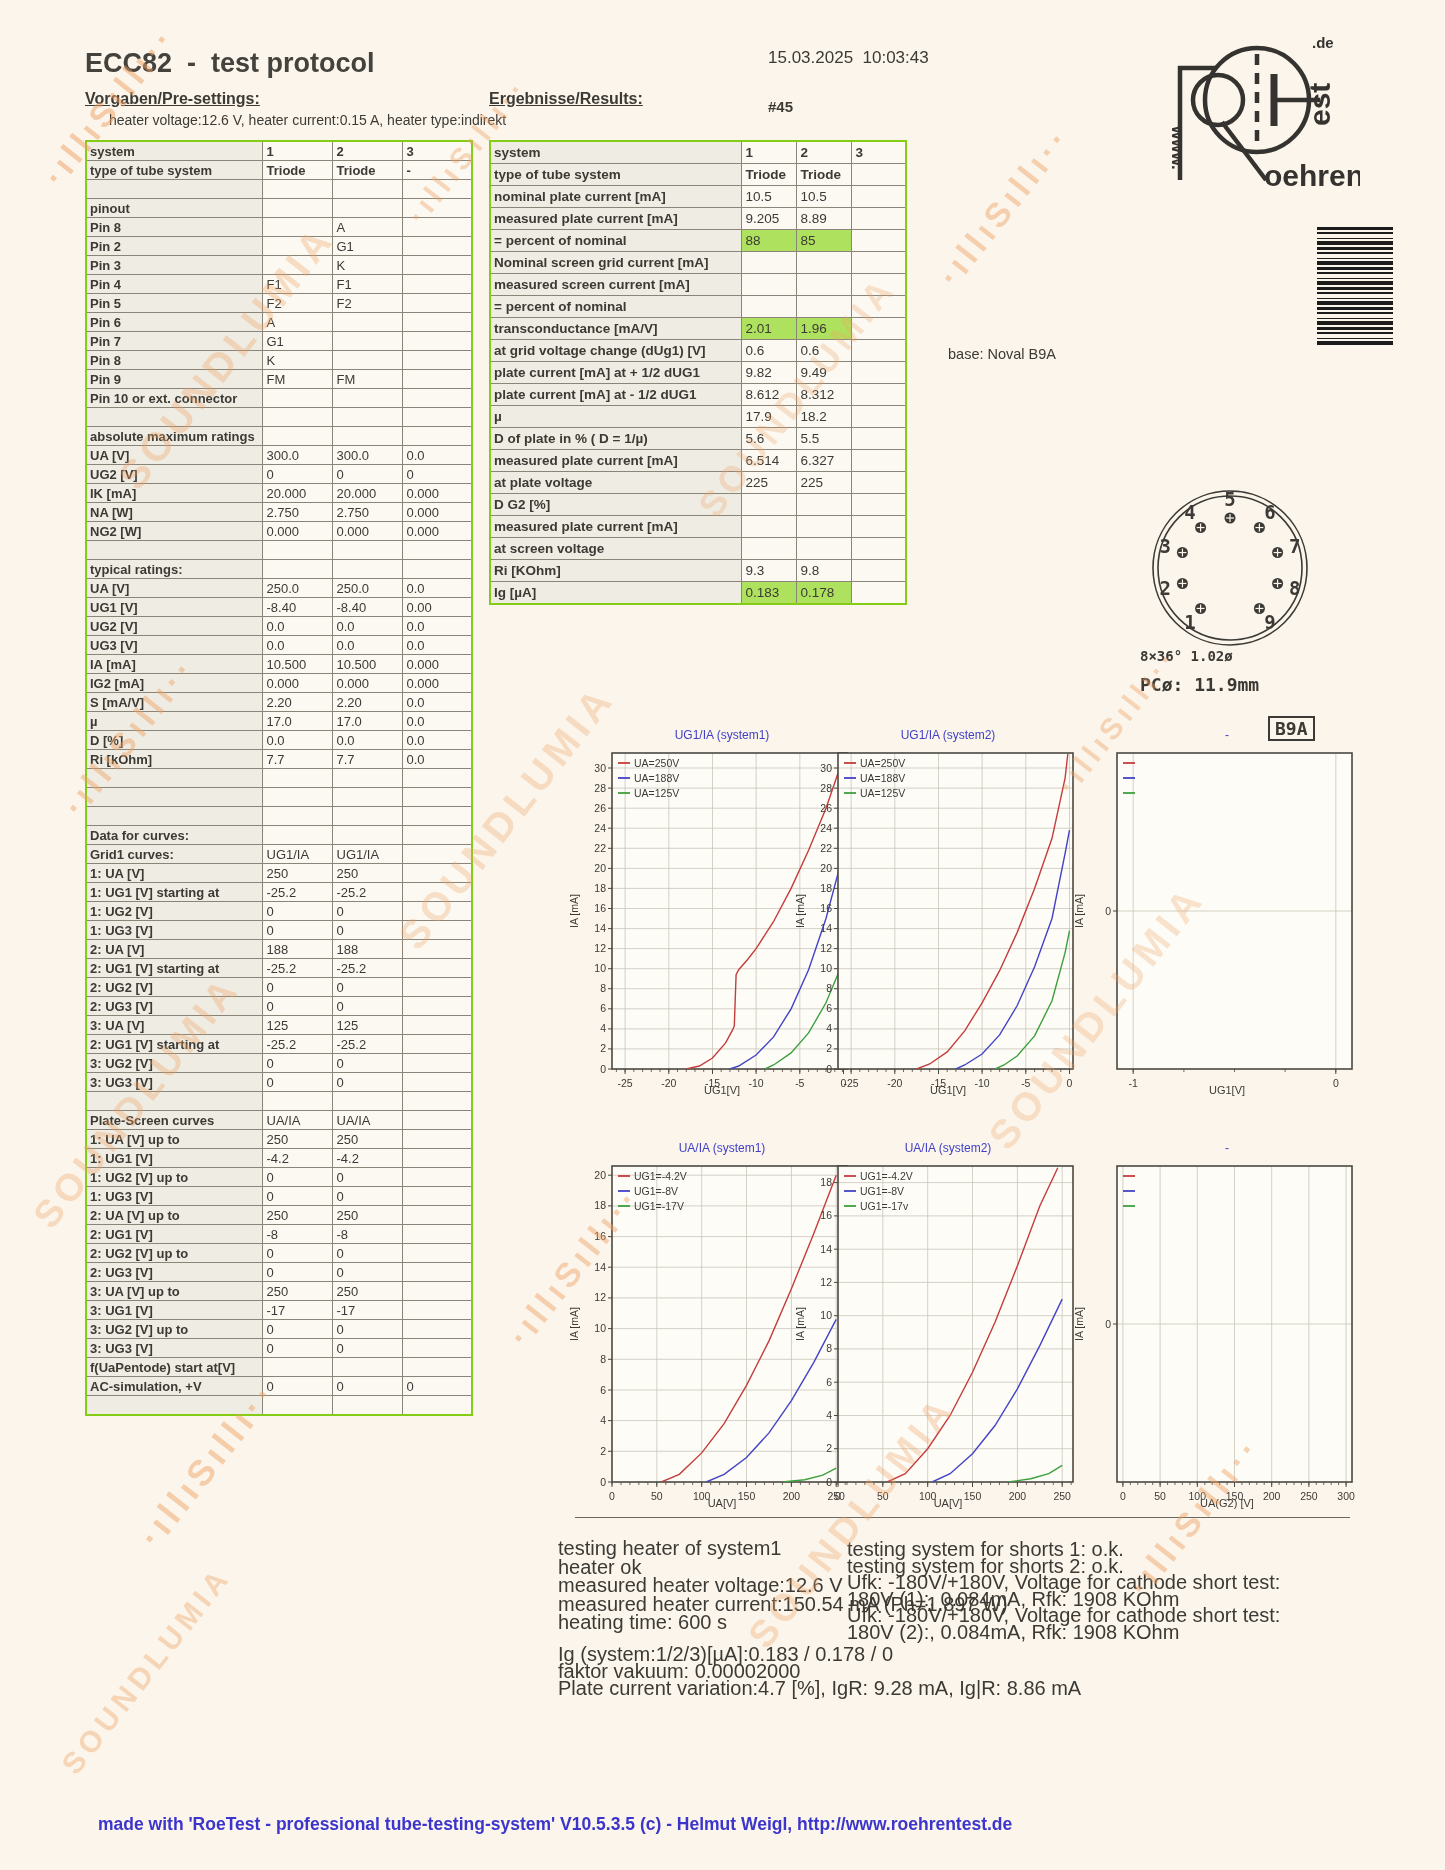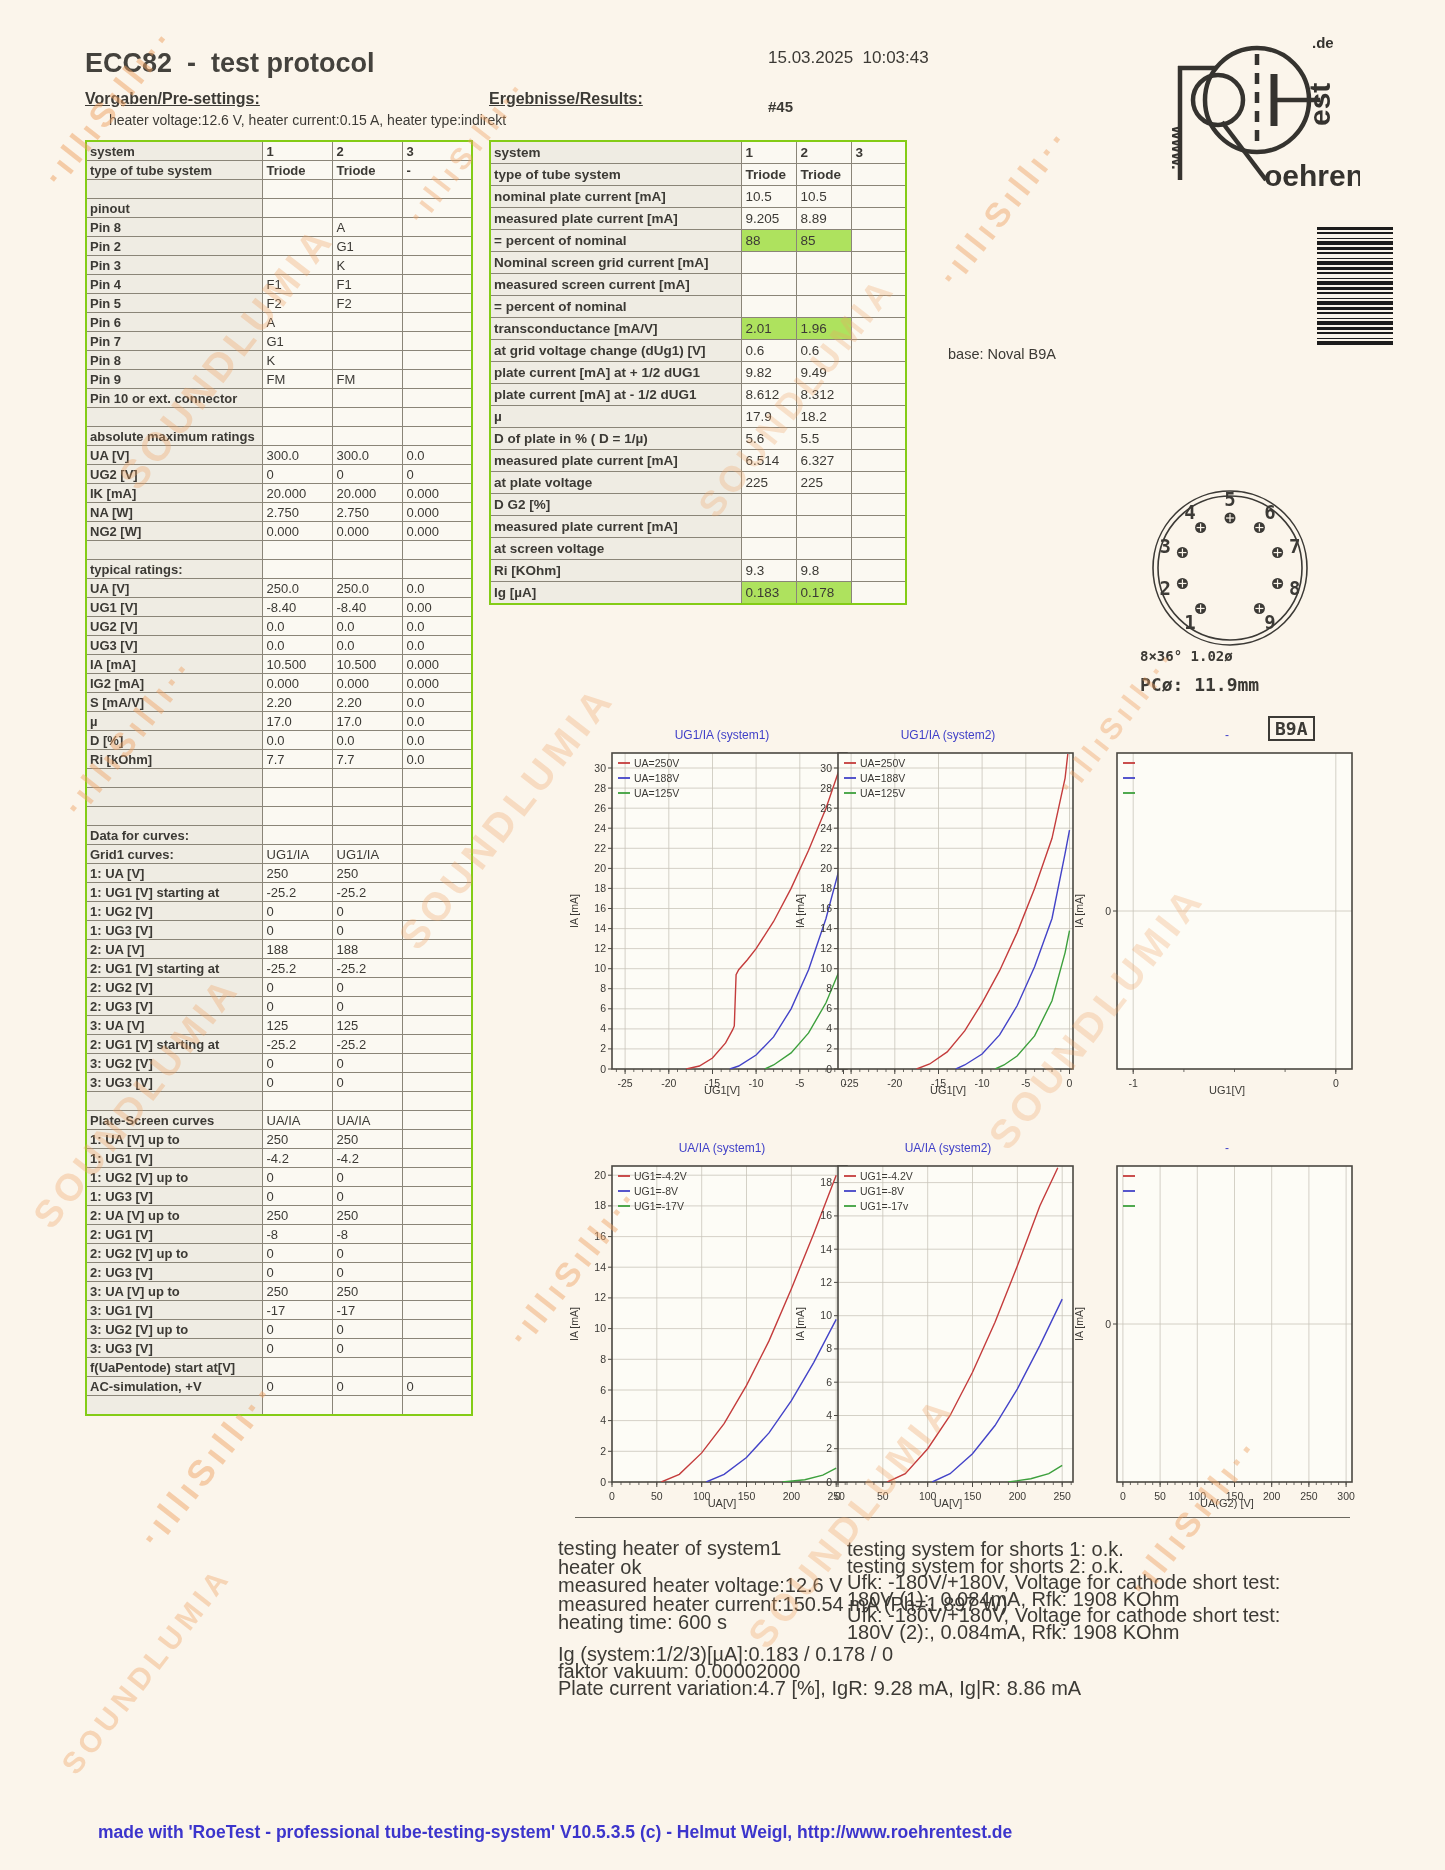--- a/index.html
+++ b/index.html
@@ -22,21 +22,21 @@
   .chart{position:absolute;}
   .chart svg text{font-family:"Liberation Sans",sans-serif;}
   .grid{stroke:#c9c5ba;stroke-width:0.8;}
   .mono{font-family:"DejaVu Sans Mono",monospace;font-weight:bold;}
   .b9abox{border:2px solid #3c3a36;padding:0 5px;font-size:18px;display:inline-block;}
   .barcode{background:repeating-linear-gradient(180deg,
      #1c1c1c 0px,#1c1c1c 3px,#fbf5eb 3px,#fbf5eb 5px,
      #1c1c1c 5px,#1c1c1c 7px,#fbf5eb 7px,#fbf5eb 11px,
      #1c1c1c 11px,#1c1c1c 12px,#fbf5eb 12px,#fbf5eb 14px,
      #1c1c1c 14px,#1c1c1c 18px,#fbf5eb 18px,#fbf5eb 20px);}
-  .footer{font-size:17.5px;font-weight:bold;color:#3c35cc;white-space:pre;margin-top:8px;}
+  .footer{font-size:17.5px;font-weight:bold;color:#3c35cc;white-space:pre;}
   .tline{font-size:20px;white-space:pre;}
   .chart-underline{border-top:1.5px solid #6b685f;}
 </style>
 </head>
 <body>
 
 <div class="page">
 
   <div class="abs title" style="left:85px;top:48px;">ECC82  -  test protocol</div>
   <div class="abs pre" style="left:768px;top:48px;font-size:17px;">15.03.2025  10:03:43</div>

